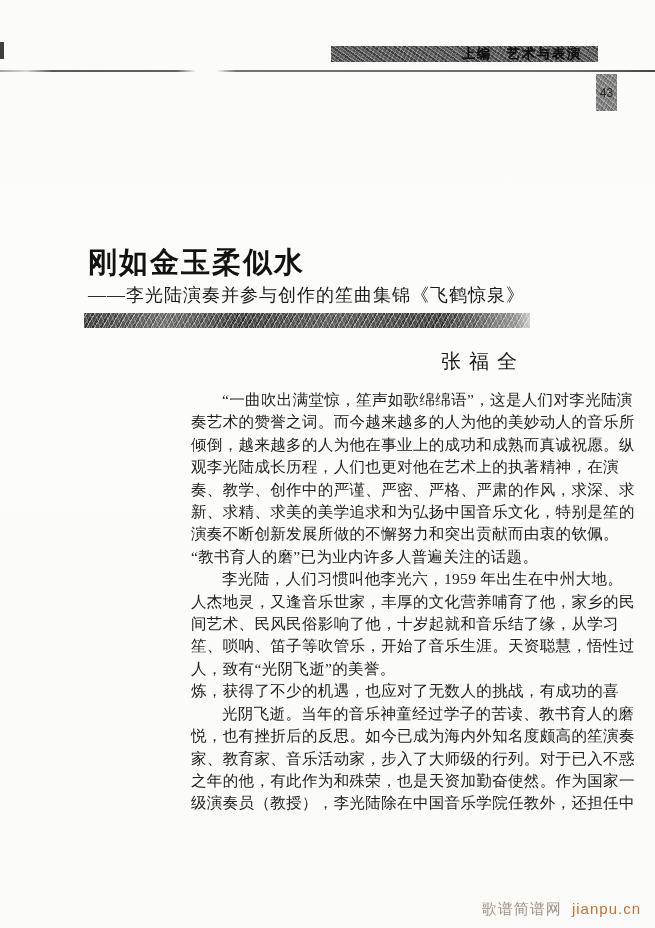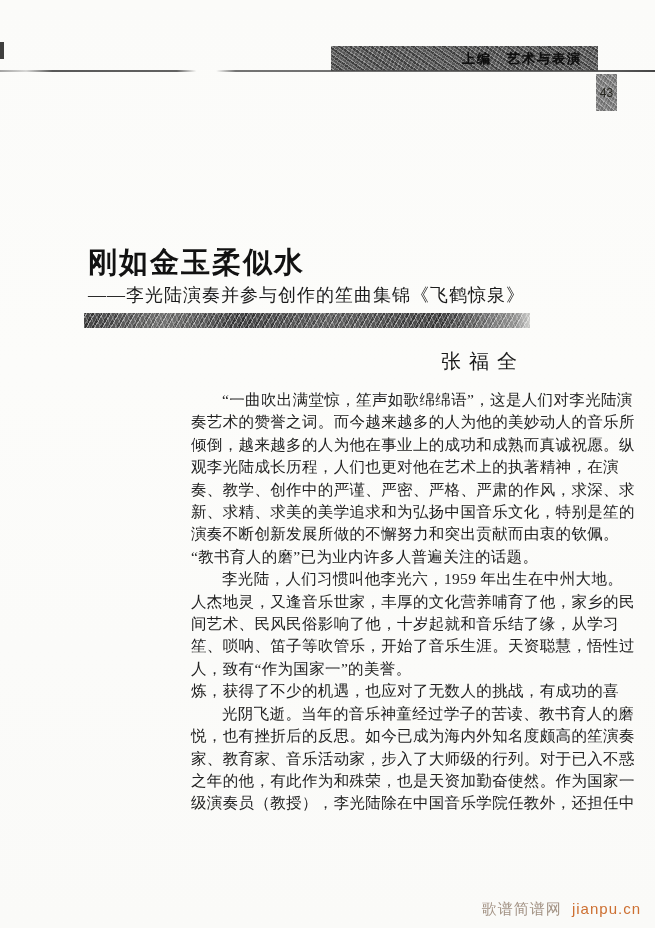--- a/index.html
+++ b/index.html
@@ -10,21 +10,21 @@
     position:relative;
     overflow:hidden;
   }
   .page{
     position:absolute;inset:0;
     background:linear-gradient(180deg,#fbfbf9 0%,#fcfcfa 40%,#fafaf8 100%);
   }
 
   
   .header-band{
-    position:absolute;left:331px;top:46px;width:267px;height:25px;
+    position:absolute;left:331px;top:46px;width:267px;height:16px;
     background:
       repeating-linear-gradient(115deg, rgba(255,255,255,.18) 0 1px, rgba(0,0,0,0) 1px 4px),
       repeating-linear-gradient(35deg, #3e3e3e 0 2px, #8b8b8b 2px 3px, #565656 3px 5px, #777 5px 6px);
     display:flex;align-items:center;justify-content:flex-end;
     padding-right:16px;box-sizing:border-box;
   }
   .header-band .label{
     font-family:"Liberation Sans", sans-serif;
     font-size:13px;font-weight:bold;color:#0e0e0e;
     letter-spacing:2px;white-space:nowrap;
@@ -122,21 +122,21 @@
       <div class="line">倾倒，越来越多的人为他在事业上的成功和成熟而真诚祝愿。纵</div>
       <div class="line">观李光陆成长历程，人们也更对他在艺术上的执著精神，在演</div>
       <div class="line">奏、教学、创作中的严谨、严密、严格、严肃的作风，求深、求</div>
       <div class="line">新、求精、求美的美学追求和为弘扬中国音乐文化，特别是笙的</div>
       <div class="line">演奏不断创新发展所做的不懈努力和突出贡献而由衷的钦佩。</div>
       <div class="line">“教书育人的磨”已为业内许多人普遍关注的话题。</div>
       <div class="line ind">李光陆，人们习惯叫他李光六，1959 年出生在中州大地。</div>
       <div class="line">人杰地灵，又逢音乐世家，丰厚的文化营养哺育了他，家乡的民</div>
       <div class="line">间艺术、民风民俗影响了他，十岁起就和音乐结了缘，从学习</div>
       <div class="line">笙、唢呐、笛子等吹管乐，开始了音乐生涯。天资聪慧，悟性过</div>
-      <div class="line">人，致有“作为国家一”的美誉。</div>
+      <div class="line">人，致有“光阴飞逝”的美誉。</div>
       <div class="line">炼，获得了不少的机遇，也应对了无数人的挑战，有成功的喜</div>
       <div class="line ind">光阴飞逝。当年的音乐神童经过学子的苦读、教书育人的磨</div>
       <div class="line">悦，也有挫折后的反思。如今已成为海内外知名度颇高的笙演奏</div>
       <div class="line">家、教育家、音乐活动家，步入了大师级的行列。对于已入不惑</div>
       <div class="line">之年的他，有此作为和殊荣，也是天资加勤奋使然。作为国家一</div>
       <div class="line">级演奏员（教授），李光陆除在中国音乐学院任教外，还担任中</div>
     </div>
 
   <div class="watermark">
     <span class="site">歌谱简谱网</span>

